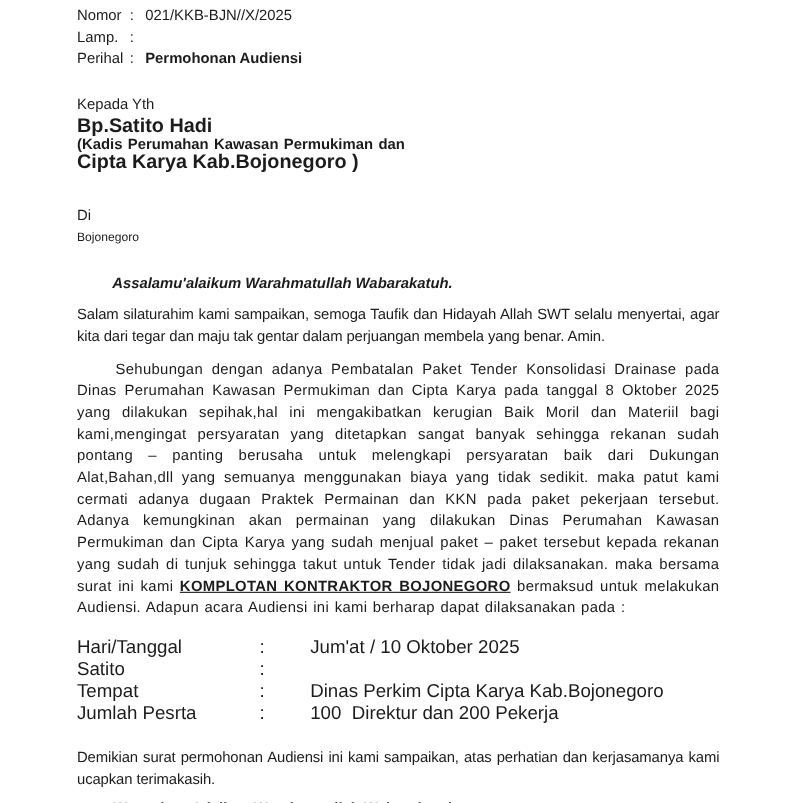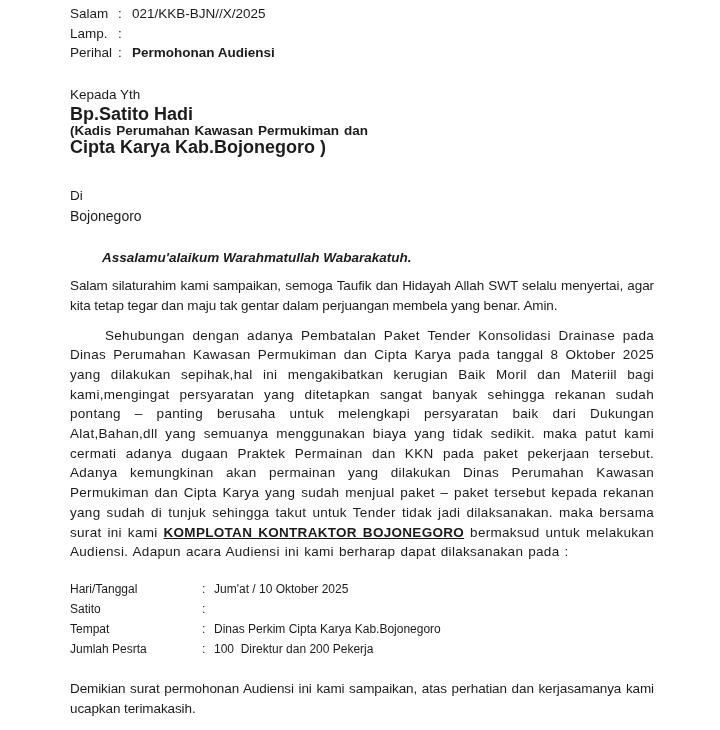--- a/index.html
+++ b/index.html
@@ -26,53 +26,53 @@
 
   
   .salutation { margin-top: 22px; font-size: 13.5px; line-height: 19.5px; }
   .addr-name { margin-top: 2px; font-weight: bold; font-size: 18px; line-height: 16.5px; }
   .addr-org1 {
     font-weight: bold; font-size: 13.5px; line-height: 16.5px;
     width: 298px; text-align: justify; text-align-last: justify;
   }
   .addr-org2 { font-weight: bold; font-size: 18px; line-height: 16.5px; }
   .addr-city-intro { margin-top: 29px; font-size: 13.5px; line-height: 21px; }
-  .addr-city { font-size: 14px; line-height: 21px; }
+  .addr-city { font-size: 11px; line-height: 21px; }
 
   
   .greeting { font-weight: bold; font-style: italic; font-size: 13.5px; line-height: 20px; margin-left: 32px; }
   .greeting-open { margin-top: 21px; }
   .greeting-close { margin-top: 6px; }
 
   
   .para { font-size: 13.5px; line-height: 20px; text-align: justify; }
   .para-salam { margin-top: 8px; letter-spacing: -0.1px; }
   .para-body {
     margin-top: 10px; text-indent: 35px;
     line-height: 19.7px; letter-spacing: 0.3px; word-spacing: 1px;
   }
   .para-body .bold-seg { font-weight: bold; text-decoration: underline; }
   .para-closing { margin-top: 20px; letter-spacing: -0.1px; }
 
   
   .details { margin-top: 17px; }
   .det-row {
     display: grid; grid-template-columns: 132px 12px auto;
-    line-height: 20px; font-size: 12px;
+    line-height: 20px; font-size: 17px; gap: 34px;
   }
   .det-value { white-space: pre-wrap; }
 </style>
 </head>
 <body>
 
 <div class="page">
 
   <div>
     <div class="hdr-row">
-      <span class="hdr-label">Salam</span>
+      <span class="hdr-label">Nomor</span>
       <span class="hdr-colon">:</span>
       <span class="hdr-value">021/KKB-BJN//X/2025</span>
     </div>
     <div class="hdr-row">
       <span class="hdr-label">Lamp.</span>
       <span class="hdr-colon">:</span>
       <span class="hdr-value"></span>
     </div>
     <div class="hdr-row">
       <span class="hdr-label">Perihal</span>
@@ -85,21 +85,21 @@
   <div>
     <div class="addr-name">Bp.Satito Hadi</div>
     <div class="addr-org1">(Kadis Perumahan Kawasan Permukiman dan</div>
     <div class="addr-org2">Cipta Karya Kab.Bojonegoro )</div>
   </div>
   <div class="addr-city-intro">Di</div>
   <div class="addr-city">Bojonegoro</div>
 
   <div class="greeting greeting-open">Assalamu'alaikum Warahmatullah Wabarakatuh.</div>
 
-  <div class="para para-salam">Salam silaturahim kami sampaikan, semoga Taufik dan Hidayah Allah SWT selalu menyertai, agar kita tetap tegar dan maju tak gentar dalam perjuangan membela yang benar. Amin.</div>
+  <div class="para para-salam">Salam silaturahim kami sampaikan, semoga Taufik dan Hidayah Allah SWT selalu menyertai, agar kita dari tegar dan maju tak gentar dalam perjuangan membela yang benar. Amin.</div>
 
   <div class="para para-body"><span>Sehubungan dengan adanya Pembatalan Paket Tender Konsolidasi Drainase pada Dinas Perumahan Kawasan Permukiman dan Cipta Karya pada tanggal 8 Oktober 2025 yang dilakukan sepihak,hal ini mengakibatkan kerugian Baik Moril dan Materiil bagi kami,mengingat persyaratan yang ditetapkan sangat banyak sehingga rekanan sudah pontang – panting berusaha untuk melengkapi persyaratan baik dari Dukungan Alat,Bahan,dll yang semuanya menggunakan biaya yang tidak sedikit. maka patut kami cermati adanya dugaan Praktek Permainan dan KKN pada paket pekerjaan tersebut. Adanya kemungkinan akan permainan yang dilakukan Dinas Perumahan Kawasan Permukiman dan Cipta Karya yang sudah menjual paket – paket tersebut kepada rekanan yang sudah di tunjuk sehingga takut untuk Tender tidak jadi dilaksanakan. maka bersama surat ini kami </span><span class="bold-seg">KOMPLOTAN KONTRAKTOR BOJONEGORO</span><span> bermaksud untuk melakukan Audiensi. Adapun acara Audiensi ini kami berharap dapat dilaksanakan pada :</span></div>
 
   <div class="details">
     <div class="det-row">
       <span class="det-label">Hari/Tanggal</span>
       <span class="det-colon">:</span>
       <span class="det-value">Jum'at / 10 Oktober 2025</span>
     </div>
     <div class="det-row">

